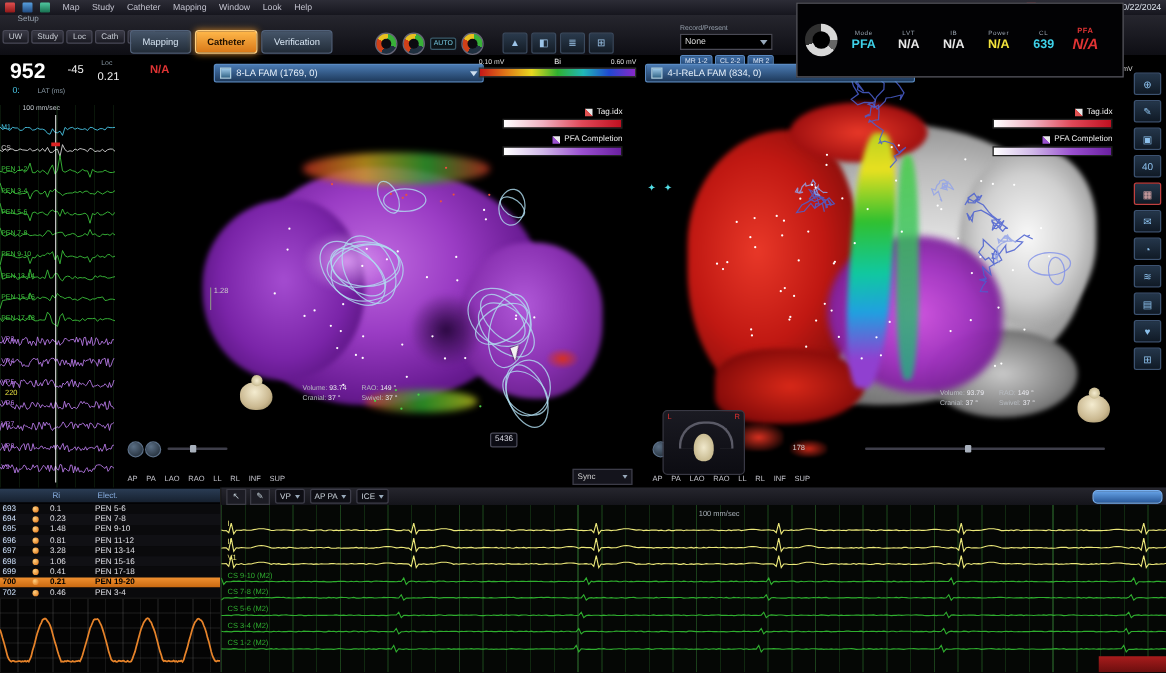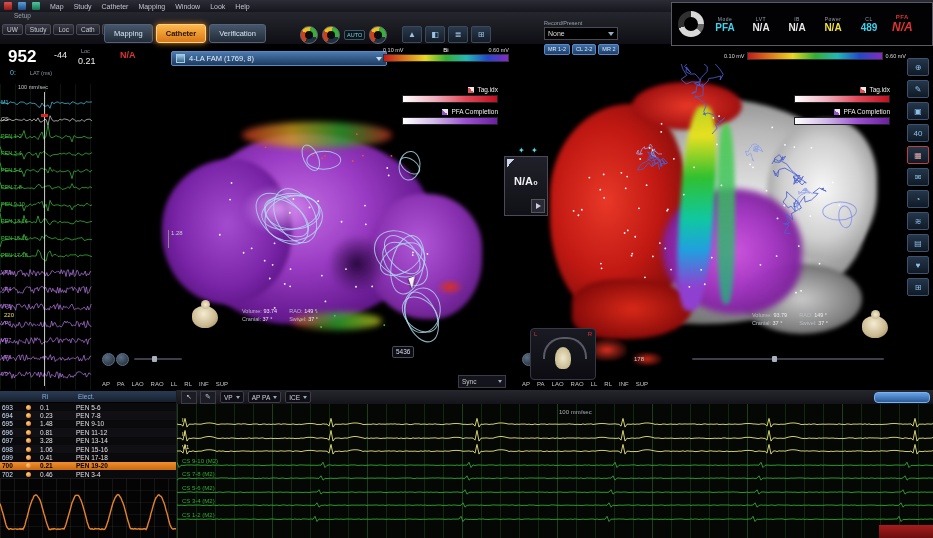--- a/index.html
+++ b/index.html
@@ -36,21 +36,21 @@
   .tbtn{width:18px;height:15px;background:linear-gradient(#2a3a4c,#141c26);border:1px solid #3a4a5e;border-radius:2px;
         color:#9cc4e8;font-size:8px;display:flex;align-items:center;justify-content:center;}
   .record{position:absolute;left:544px;top:8px;font-size:5.5px;color:#98a2ae;}
   .record-value{margin-top:1px;width:66px;height:11px;background:#000;border:1px solid #4a4a55;color:#ddd;font-size:7px;
         display:flex;align-items:center;justify-content:space-between;padding:0 3px;}
   .rv-caret{width:0;height:0;border-left:3px solid transparent;border-right:3px solid transparent;border-top:4px solid #9ab;}
   .chips{position:absolute;left:544px;top:32px;display:flex;gap:2px;}
   .chip{background:linear-gradient(#3e6ea8,#1e3e68);border:1px solid #5a8ac4;border-radius:2px;color:#dce8f8;
         font-size:5.5px;padding:0 3px;height:9px;line-height:9px;}
   
-  #pfa{position:absolute;left:671px;top:2px;width:262px;height:44px;background:#020204;border:1px solid #5a5a62;
+  #pfa{position:absolute;left:637px;top:2px;width:262px;height:60px;background:#020204;border:1px solid #5a5a62;
        display:flex;align-items:center;gap:7px;padding:0 6px;z-index:7;box-sizing:border-box;}
   .spinner{width:26px;height:26px;border-radius:50%;position:relative;flex:0 0 auto;
        background:conic-gradient(#d8d8d8 0 90deg,#666 90deg 130deg,#d8d8d8 130deg 250deg,#303030 250deg 360deg);}
   .spinner::after{content:"";position:absolute;inset:6px;border-radius:50%;background:#000;}
   .pfa-field{display:flex;flex-direction:column;align-items:center;min-width:28px;}
   .pfa-label{font-size:5px;color:#98a2ae;letter-spacing:.5px;}
   .pfa-value{font-size:10px;font-weight:bold;}
   .pfa-alert{margin-left:2px;display:flex;flex-direction:column;align-items:center;}
   .pfa-alert .pfa-label{color:#e03434;font-size:6px;font-weight:bold;}
   .pfa-alert .pfa-value{color:#e03434;font-size:12px;font-style:italic;}
@@ -297,42 +297,47 @@
           <span class="pfa-value" style="color: rgb(232, 232, 232);">N/A</span>
         </span>
 
         <span class="pfa-field">
           <span class="pfa-label">Power</span>
           <span class="pfa-value" style="color: rgb(242, 226, 60);">N/A</span>
         </span>
 
         <span class="pfa-field">
           <span class="pfa-label">CL</span>
-          <span class="pfa-value" style="color: rgb(63, 210, 234);">489</span>
+          <span class="pfa-value" style="color: rgb(63, 210, 234);">639</span>
         </span>
       </div>
     <span class="pfa-alert">
       <span class="pfa-label">PFA</span>
       <span class="pfa-value">N/A</span>
     </span>
   </div>
 
   <div id="meas">
     <span class="m-val">952</span>
-    <span class="m-delta">-44</span>
+    <span class="m-delta">-45</span>
     <span class="m-loc-l">Loc</span>
     <span class="m-loc-v">0.21</span>
     <span class="m-na">N/A</span>
     <span class="m-sub">0:</span>
     <span class="m-sub-label">LAT (ms)</span>
   </div>
 
   <div class="map-title" id="mt-left">
     <span class="mt-icon"></span>
-    <span>4-LA FAM (1769, 8)</span>
+    <span>8-LA FAM (1769, 0)</span>
+    <span class="mt-caret"></span>
+  </div>
+  <div class="map-title" id="mt-right">
+    <span class="mt-icon"></span>
+    <span>4-I-ReLA FAM (834, 0)</span>
     <span class="mt-caret"></span>
   </div>
   <div class="scale" id="scale-left">
     <div class="scale-labels">
       <span>0.10 mV</span>
       <span class="scale-mid">Bi</span>
       <span>0.60 mV</span>
     </div>
     <div class="scale-bar"></div>
   </div>
@@ -629,25 +634,20 @@
         <span>PA</span>
         <span>LAO</span>
         <span>RAO</span>
         <span>LL</span>
         <span>RL</span>
         <span>INF</span>
         <span>SUP</span>
       </div>
   </div>
 
-  <div id="na-box">
-    <span class="na-grip"></span>
-    <span class="na-value">N/A₀</span>
-    <span class="na-btn"></span>
-  </div>
   <div id="compass">
     <span class="cl">L</span>
     <span class="cr">R</span>
     <span class="dial"></span>
     <span class="fig"></span>
   </div>
 
   <div id="rtools">
 
   <span class="rbtn">⊕</span>

